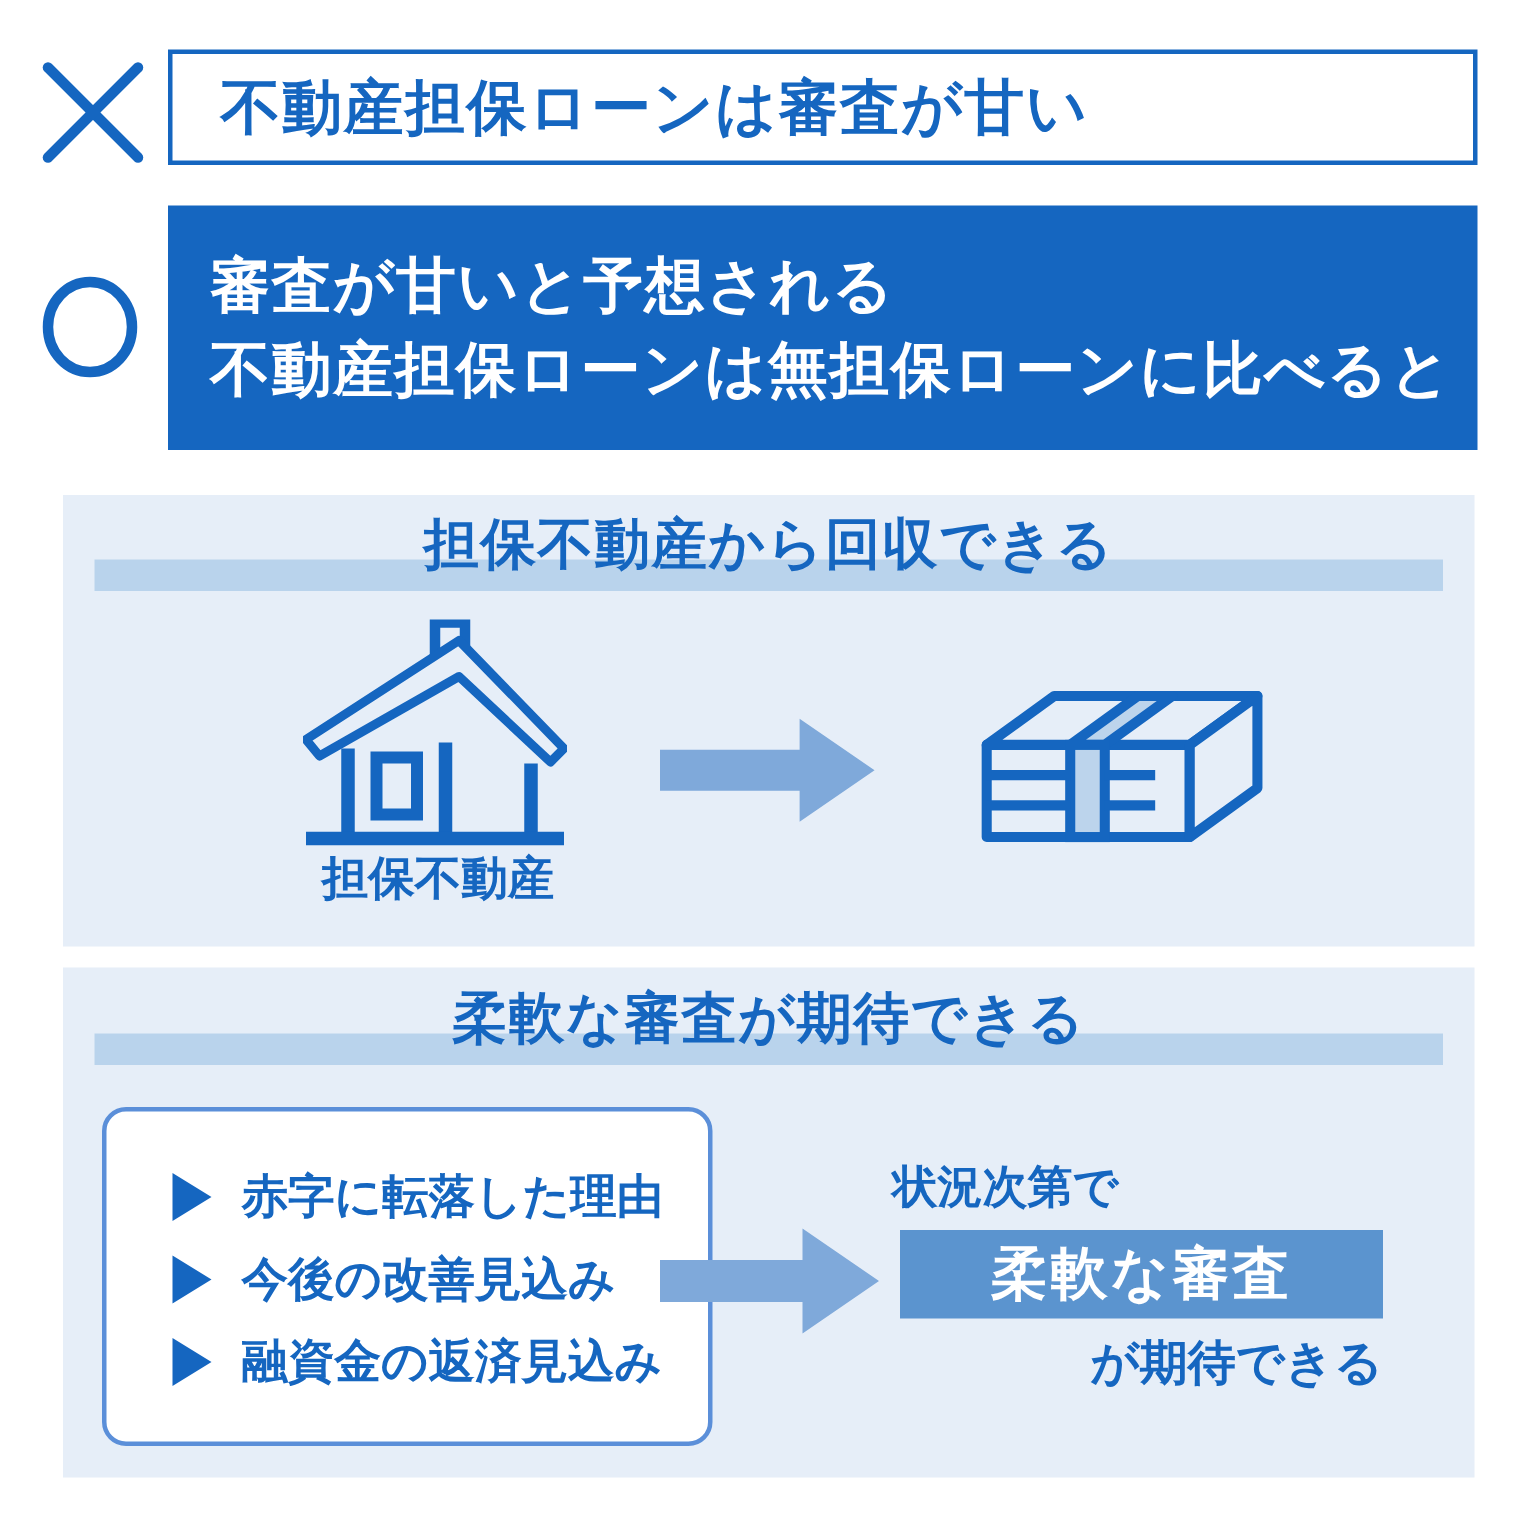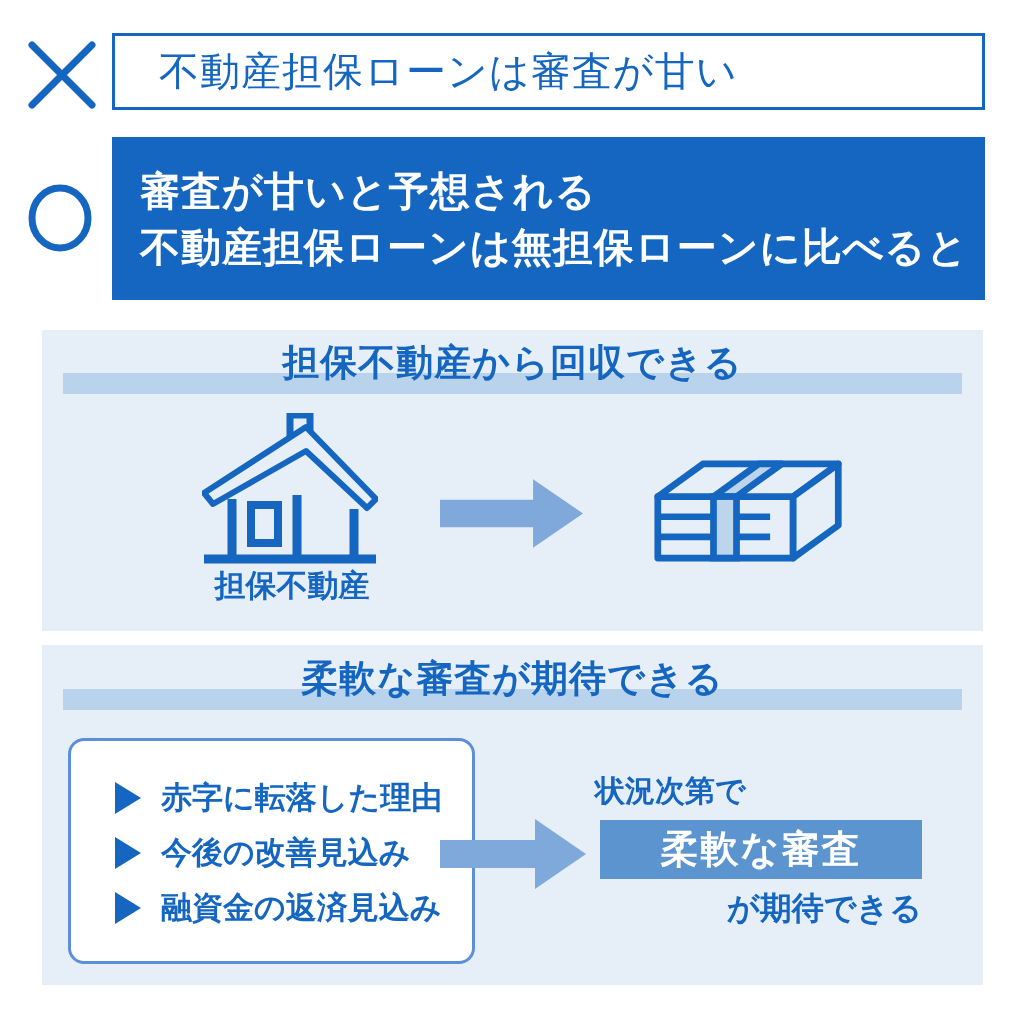--- a/index.html
+++ b/index.html
@@ -3,21 +3,21 @@
 <meta charset="utf-8">
 <style>
   html,body{margin:0;padding:0;background:#ffffff;}
   body{font-family:"Liberation Sans","DejaVu Sans",sans-serif;}
   .canvas{position:relative;width:1024px;height:1024px;background:#ffffff;overflow:hidden;}
   .abs{position:absolute;}
 
   
   .claim-wrong{left:112px;top:33px;width:873px;height:77px;background:#ffffff;
     border:3px solid #1566C0;box-sizing:border-box;display:flex;align-items:center;}
-  .claim-wrong .txt{color:#1566C0;font-size:40px;font-weight:400;padding-left:44px;letter-spacing:1px;}
+  .claim-wrong .txt{color:#1566C0;font-size:40px;font-weight:700;padding-left:32px;letter-spacing:1px;}
   .claim-right{left:112px;top:137px;width:873px;height:163px;background:#1566C0;
     box-sizing:border-box;display:flex;flex-direction:column;justify-content:center;}
   .claim-right .txt{color:#ffffff;font-size:40px;font-weight:700;padding-left:28px;line-height:56px;letter-spacing:1px;}
 
   
   .panel{left:42px;top:330px;width:941px;height:301px;background:#E6EEF8;}
   .panel2{top:645px;height:340px;}
   .title-band{position:absolute;left:21px;top:43px;width:899px;height:21px;background:#B9D3EC;}
   .panel-title{position:absolute;left:0;top:8px;width:100%;text-align:center;color:#1566C0;
     font-size:37px;font-weight:700;z-index:1;letter-spacing:1px;}

